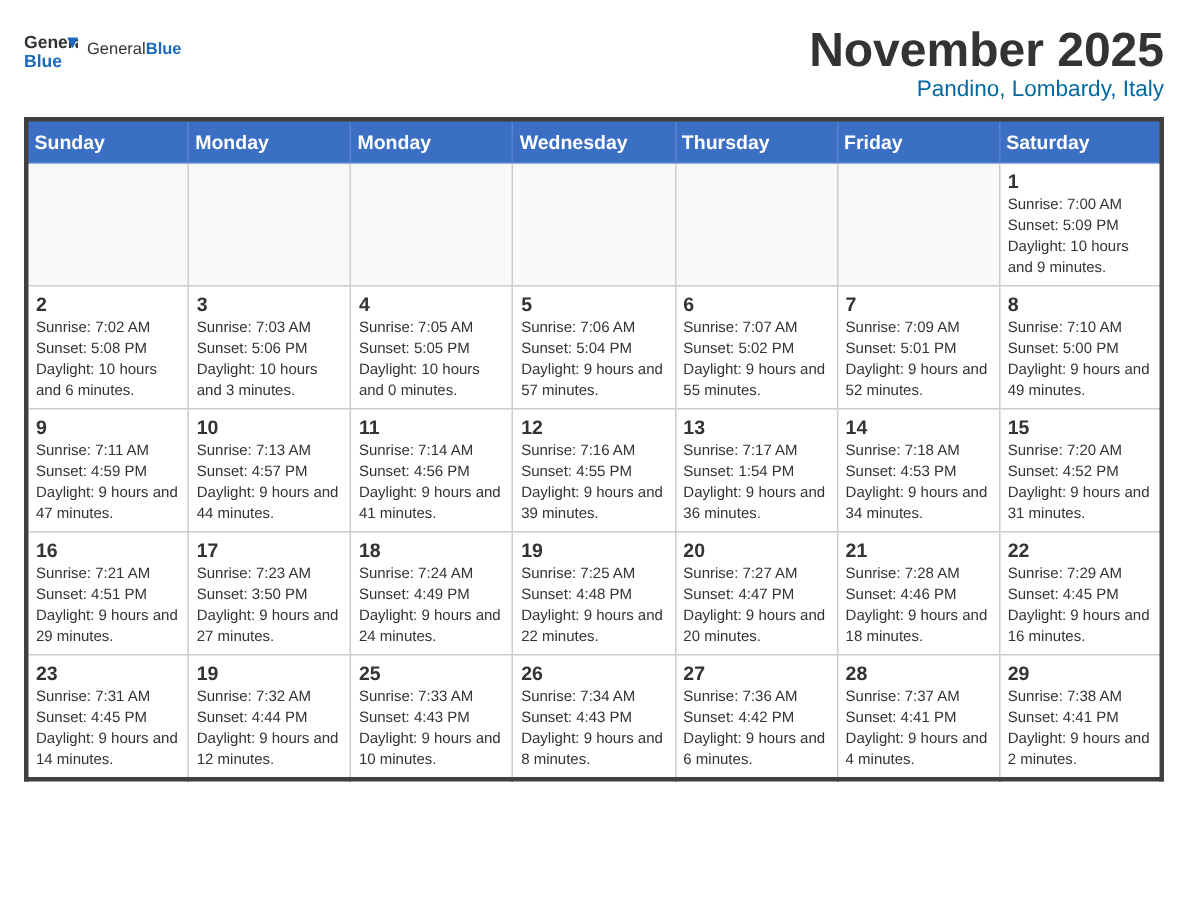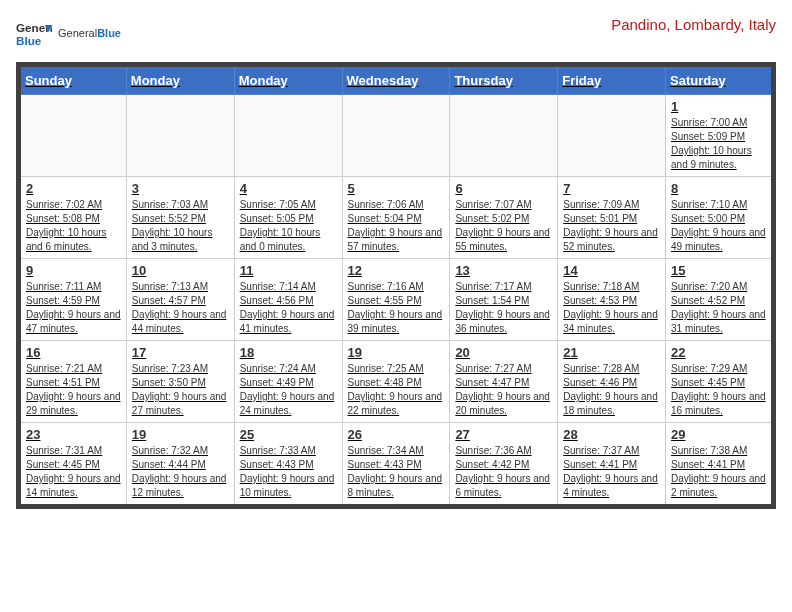--- a/index.html
+++ b/index.html
@@ -29,27 +29,26 @@
       text-align: right;
     }
     .month-title {
       font-size: 32px;
       font-weight: bold;
       color: #333;
       line-height: 1.1;
     }
     .location {
       font-size: 15px;
-      color: #b91c1c;
+      color: #0369a1;
     }
     .calendar {
       width: 100%;
       border-collapse: collapse;
-      border: 5px solid #404040;
-      text-decoration: underline;
+      border: 3px solid #404040;
     }
     .calendar th {
       background-color: #3a6fc4;
       color: #fff;
       font-size: 13px;
       font-weight: bold;
       padding: 6px 4px;
       text-align: left;
       border: 1px solid #5585d0;
     }
@@ -91,20 +90,21 @@
       <text x="0" y="32" font-size="13" font-weight="bold" fill="#1a6bbf">Blue</text>
       <polygon points="32,10 40,10 36,18" fill="#1a6bbf"></polygon>
     </svg>
     <div>
       <div style="font-size:11px; line-height:1.2;">
         <span style="font-weight:normal; color:#333;">General</span><span style="font-weight:bold; color:#1a6bbf;">Blue</span>
       </div>
     </div>
   </div>
   <div class="title-block">
+    <div class="month-title">November 2025</div>
     <div class="location">Pandino, Lombardy, Italy</div>
   </div>
 </div>
 
 <table class="calendar">
   <thead>
     <tr>
     <th>Sunday</th>
         <th>Monday</th>
         <th>Monday</th>
@@ -132,21 +132,21 @@
       <tr class="week-row">
         <td>
           <span class="day-number">2</span>
           <div class="day-info">Sunrise: 7:02 AM
 Sunset: 5:08 PM
 Daylight: 10 hours and 6 minutes.</div>
         </td>
         <td>
           <span class="day-number">3</span>
           <div class="day-info">Sunrise: 7:03 AM
-Sunset: 5:52 PM
+Sunset: 5:06 PM
 Daylight: 10 hours and 3 minutes.</div>
         </td>
         <td>
           <span class="day-number">4</span>
           <div class="day-info">Sunrise: 7:05 AM
 Sunset: 5:05 PM
 Daylight: 10 hours and 0 minutes.</div>
         </td>
         <td>
           <span class="day-number">5</span>

